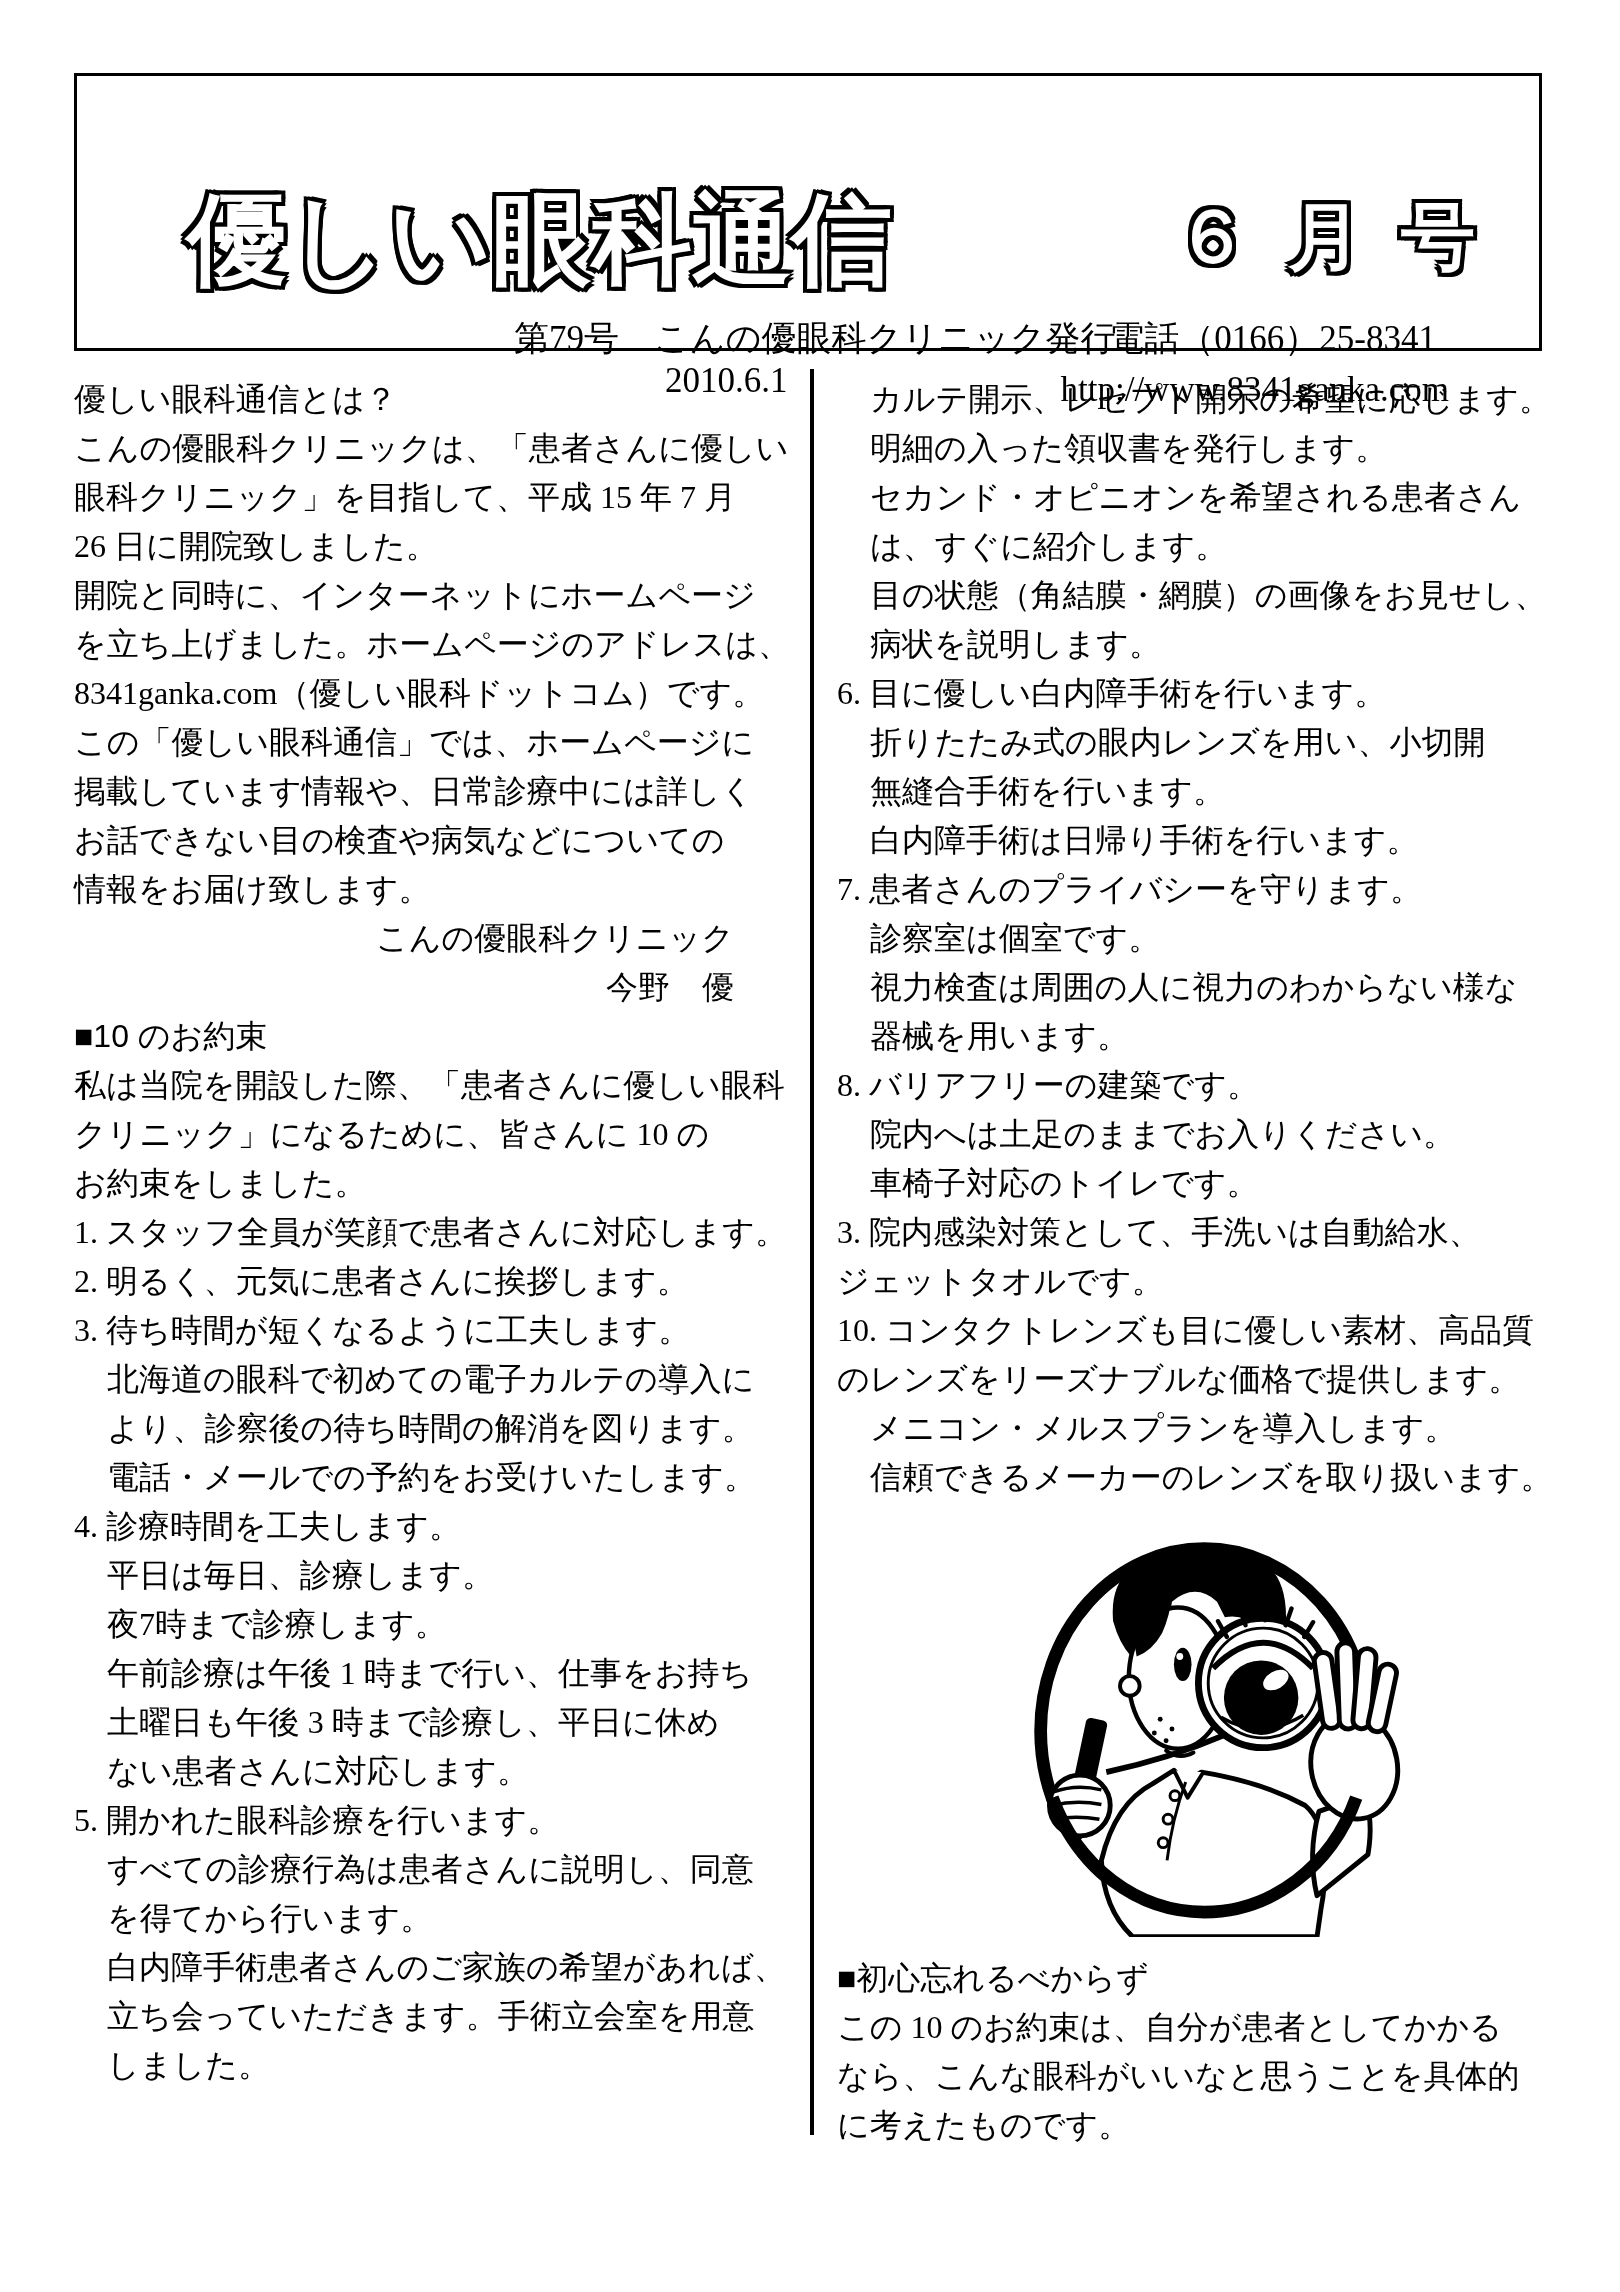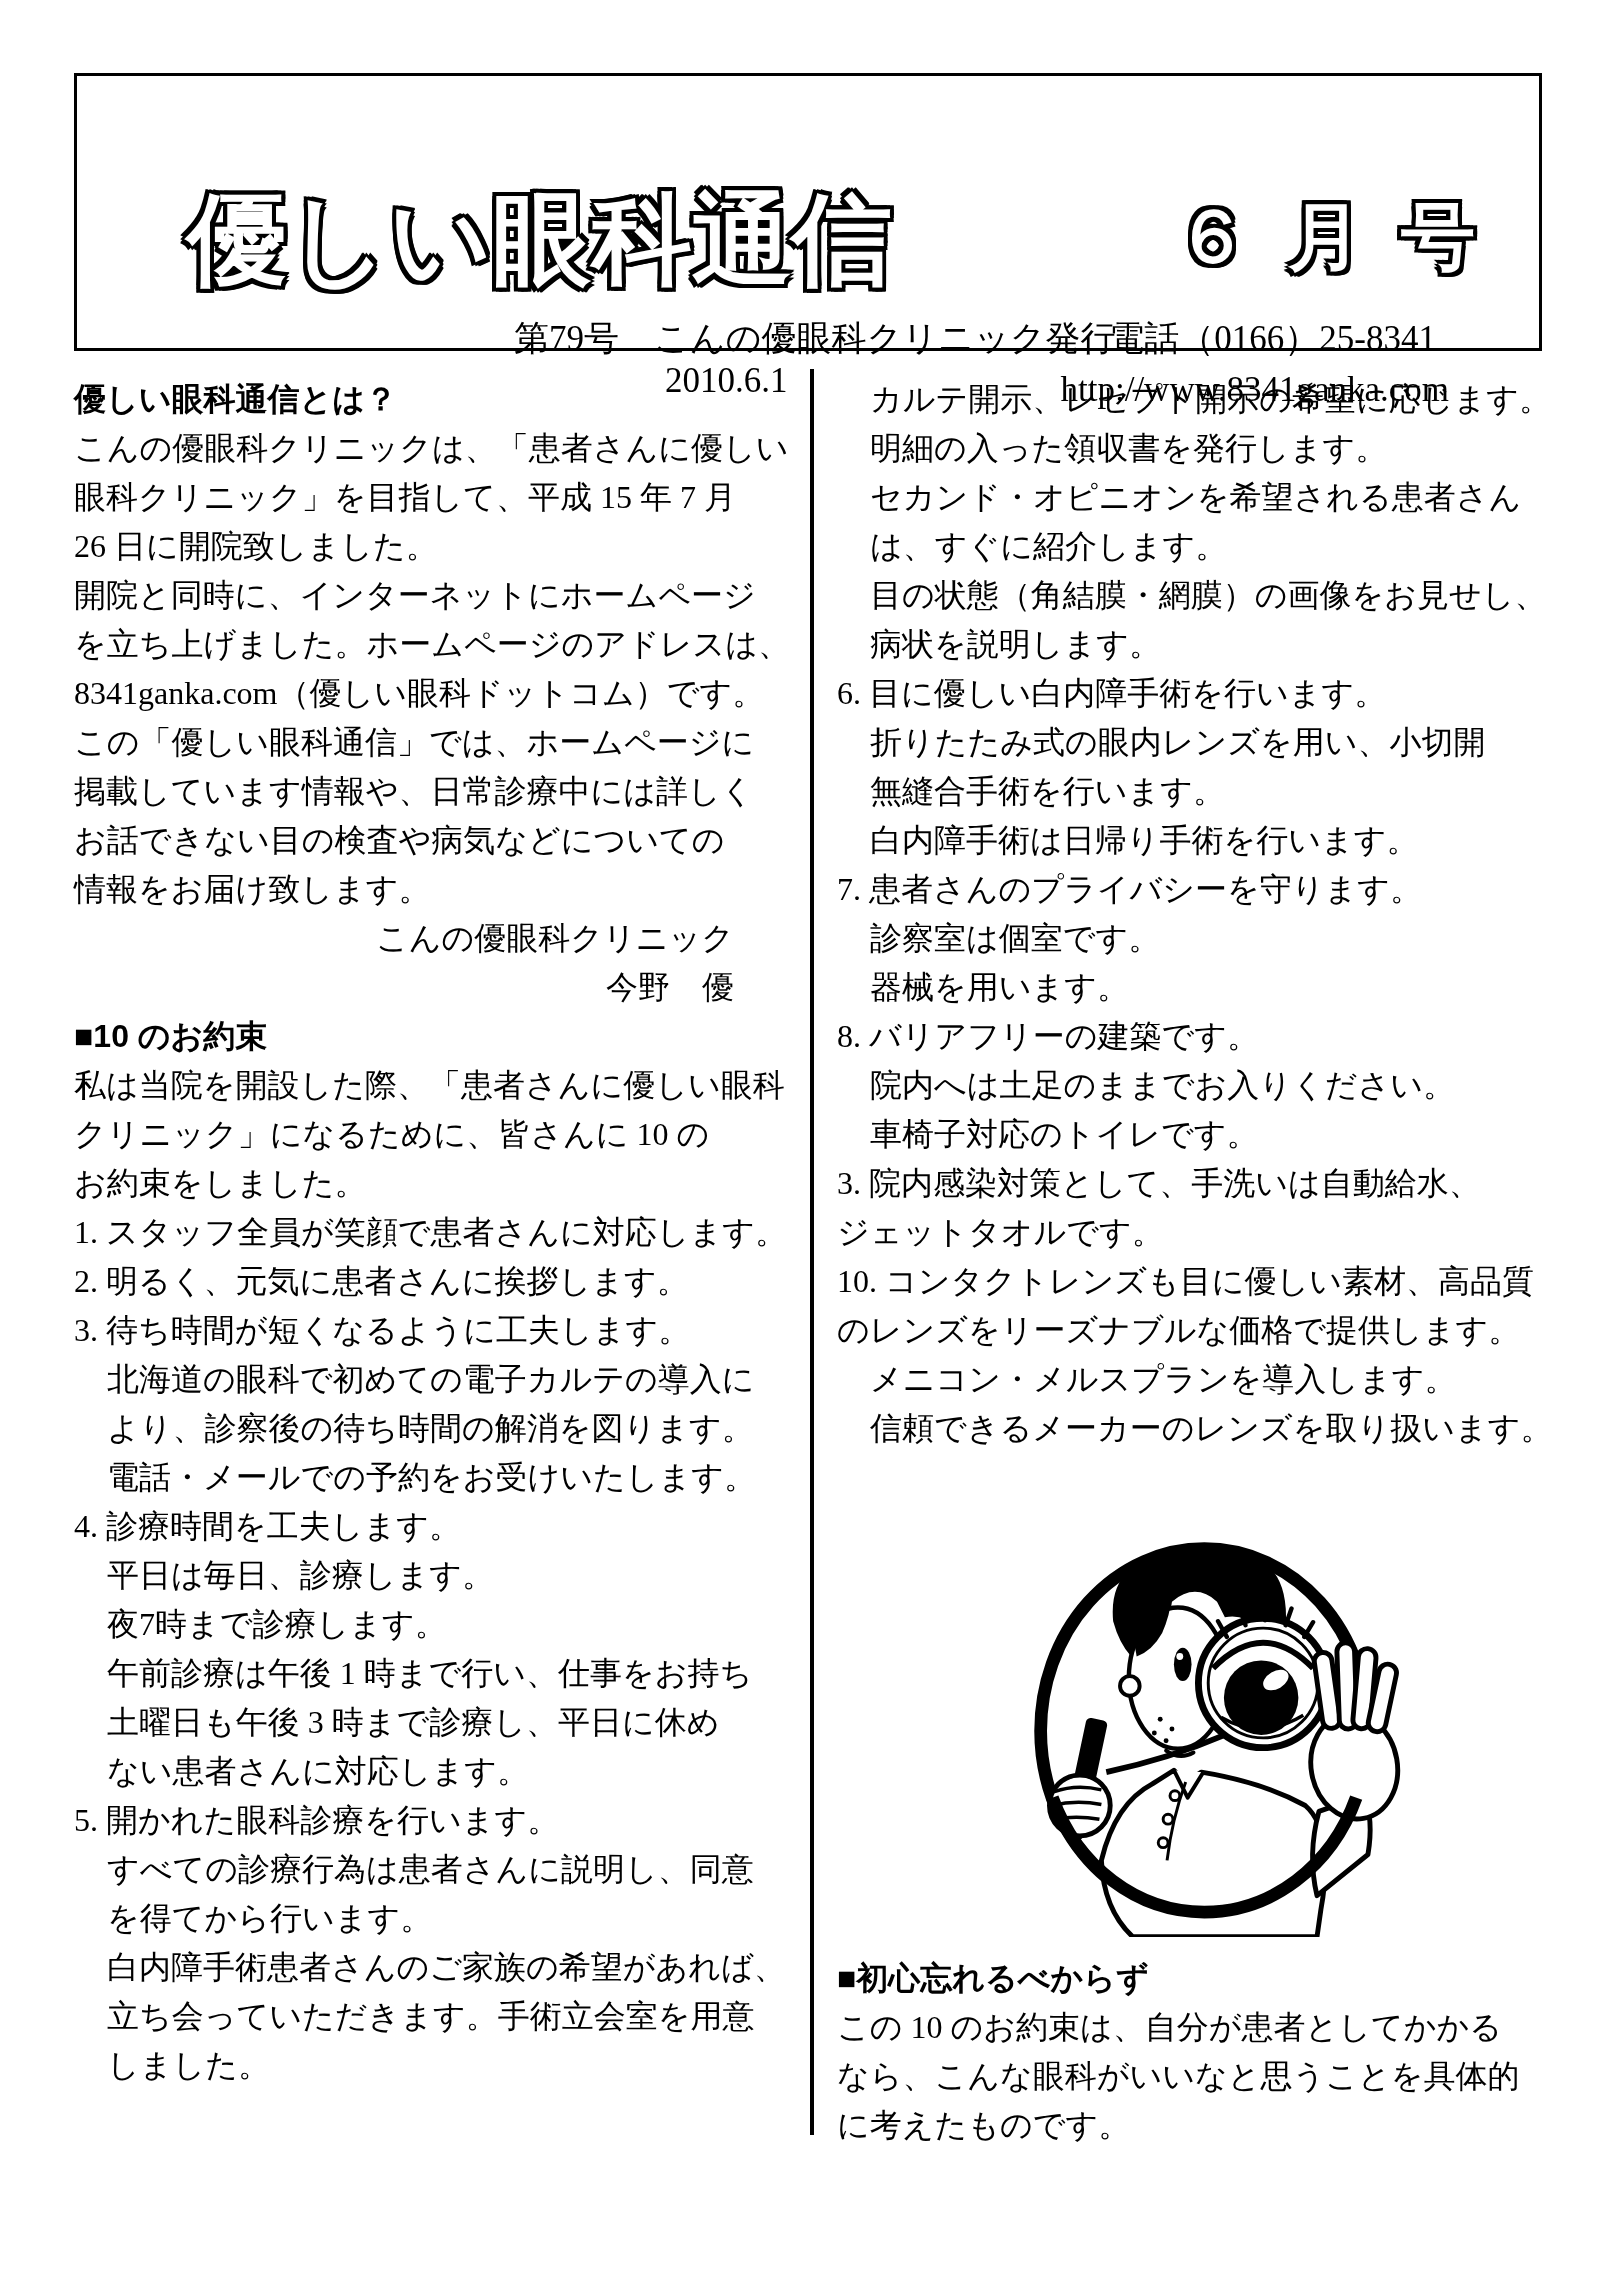--- a/index.html
+++ b/index.html
@@ -31,21 +31,21 @@
   .phone{right:103px;top:241px;}
   .date{left:588px;top:283px;}
   .url{right:90px;top:292px;}
   
   .divider{position:absolute;left:810px;top:369px;width:3.9px;height:1766px;background:#000;}
   .col{position:absolute;}
   #left-col{left:74px;top:375px;width:719px;}
   #right-col-top{left:837px;top:375px;width:716px;}
   #right-col-bottom{left:837px;top:1954px;width:716px;}
   .line{height:49px;line-height:49px;font-size:32px;white-space:nowrap;}
-  .st-h{font-family:"Liberation Sans","DejaVu Sans",sans-serif;font-weight:bold;}
+  .st-h{font-family:"Liberation Sans","DejaVu Sans",sans-serif;font-weight:normal;}
   .st-i{padding-left:33px;}
   .st-r{text-align:right;padding-right:59px;}
   
   #illustration{position:absolute;left:1023px;top:1525px;width:392px;height:412px;}
 </style>
 </head>
 <body>
 
 <div class="page">
 
@@ -103,20 +103,21 @@
       <div class="line st-i">セカンド・オピニオンを希望される患者さん</div>
       <div class="line st-i">は、すぐに紹介します。</div>
       <div class="line st-i">目の状態（角結膜・網膜）の画像をお見せし、</div>
       <div class="line st-i">病状を説明します。</div>
       <div class="line st-b">6. 目に優しい白内障手術を行います。</div>
       <div class="line st-i">折りたたみ式の眼内レンズを用い、小切開</div>
       <div class="line st-i">無縫合手術を行います。</div>
       <div class="line st-i">白内障手術は日帰り手術を行います。</div>
       <div class="line st-b">7. 患者さんのプライバシーを守ります。</div>
       <div class="line st-i">診察室は個室です。</div>
+      <div class="line st-i">視力検査は周囲の人に視力のわからない様な</div>
       <div class="line st-i">器械を用います。</div>
       <div class="line st-b">8. バリアフリーの建築です。</div>
       <div class="line st-i">院内へは土足のままでお入りください。</div>
       <div class="line st-i">車椅子対応のトイレです。</div>
       <div class="line st-b">3. 院内感染対策として、手洗いは自動給水、</div>
       <div class="line st-b">ジェットタオルです。</div>
       <div class="line st-b">10. コンタクトレンズも目に優しい素材、高品質</div>
       <div class="line st-b">のレンズをリーズナブルな価格で提供します。</div>
       <div class="line st-i">メニコン・メルスプランを導入します。</div>
       <div class="line st-i">信頼できるメーカーのレンズを取り扱います。</div>

